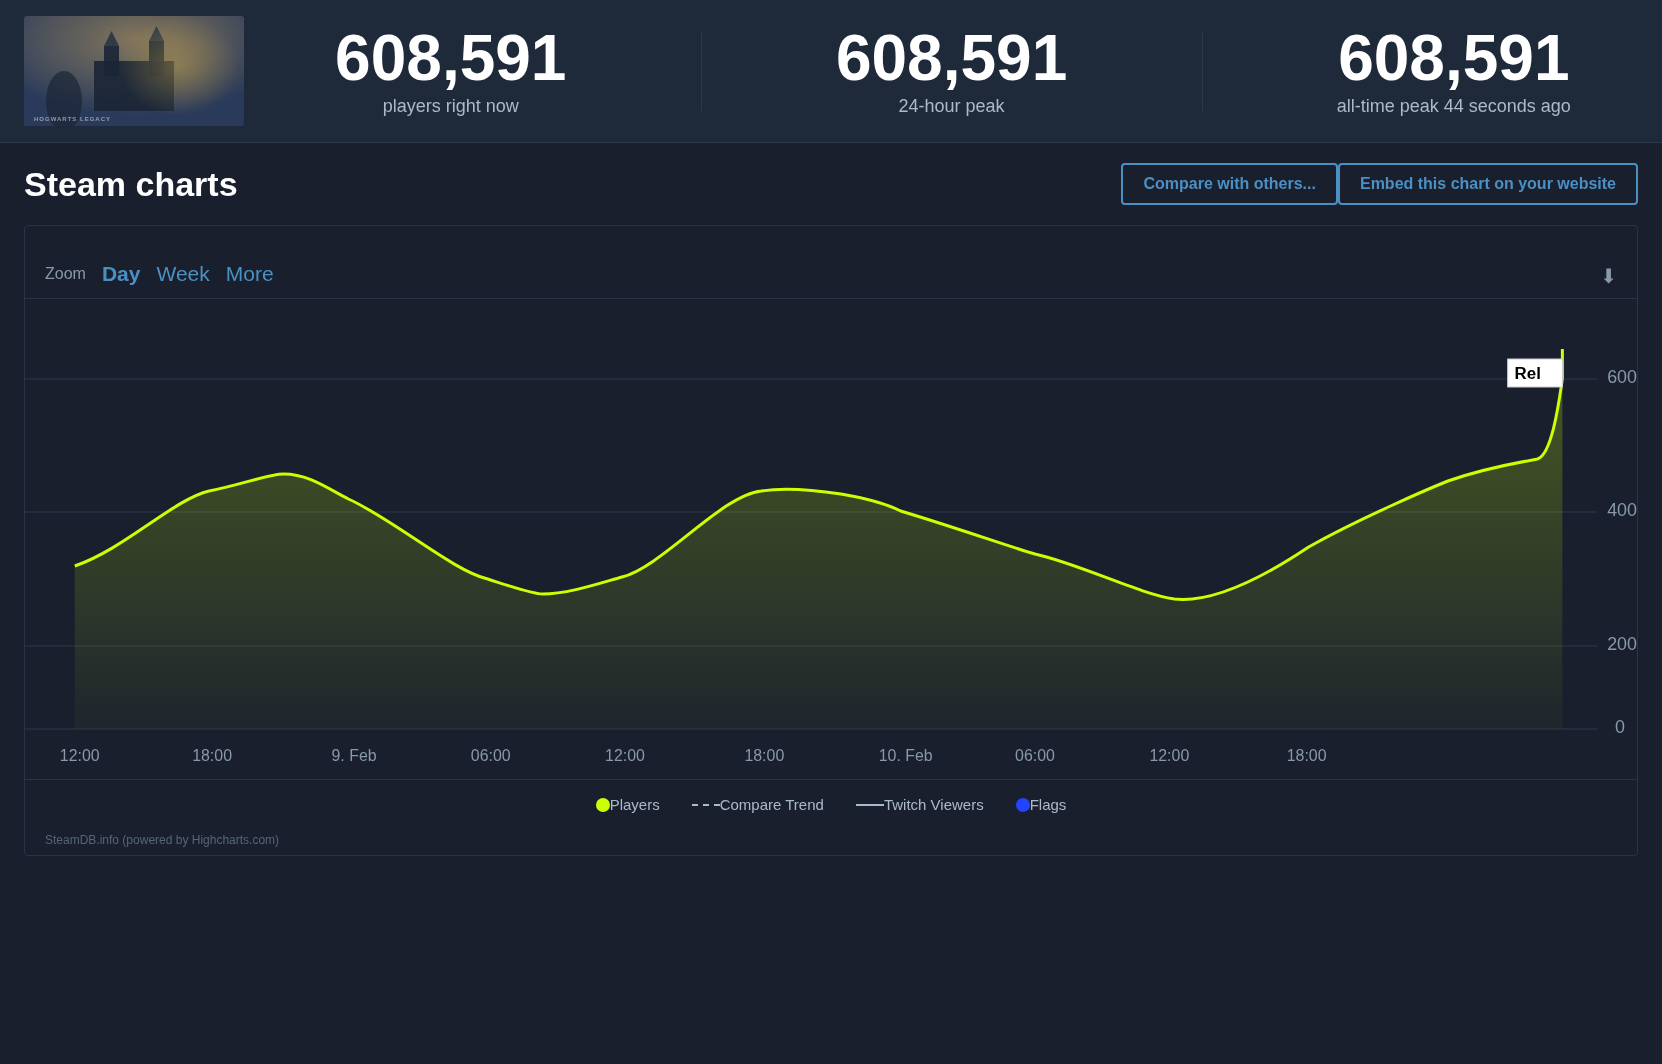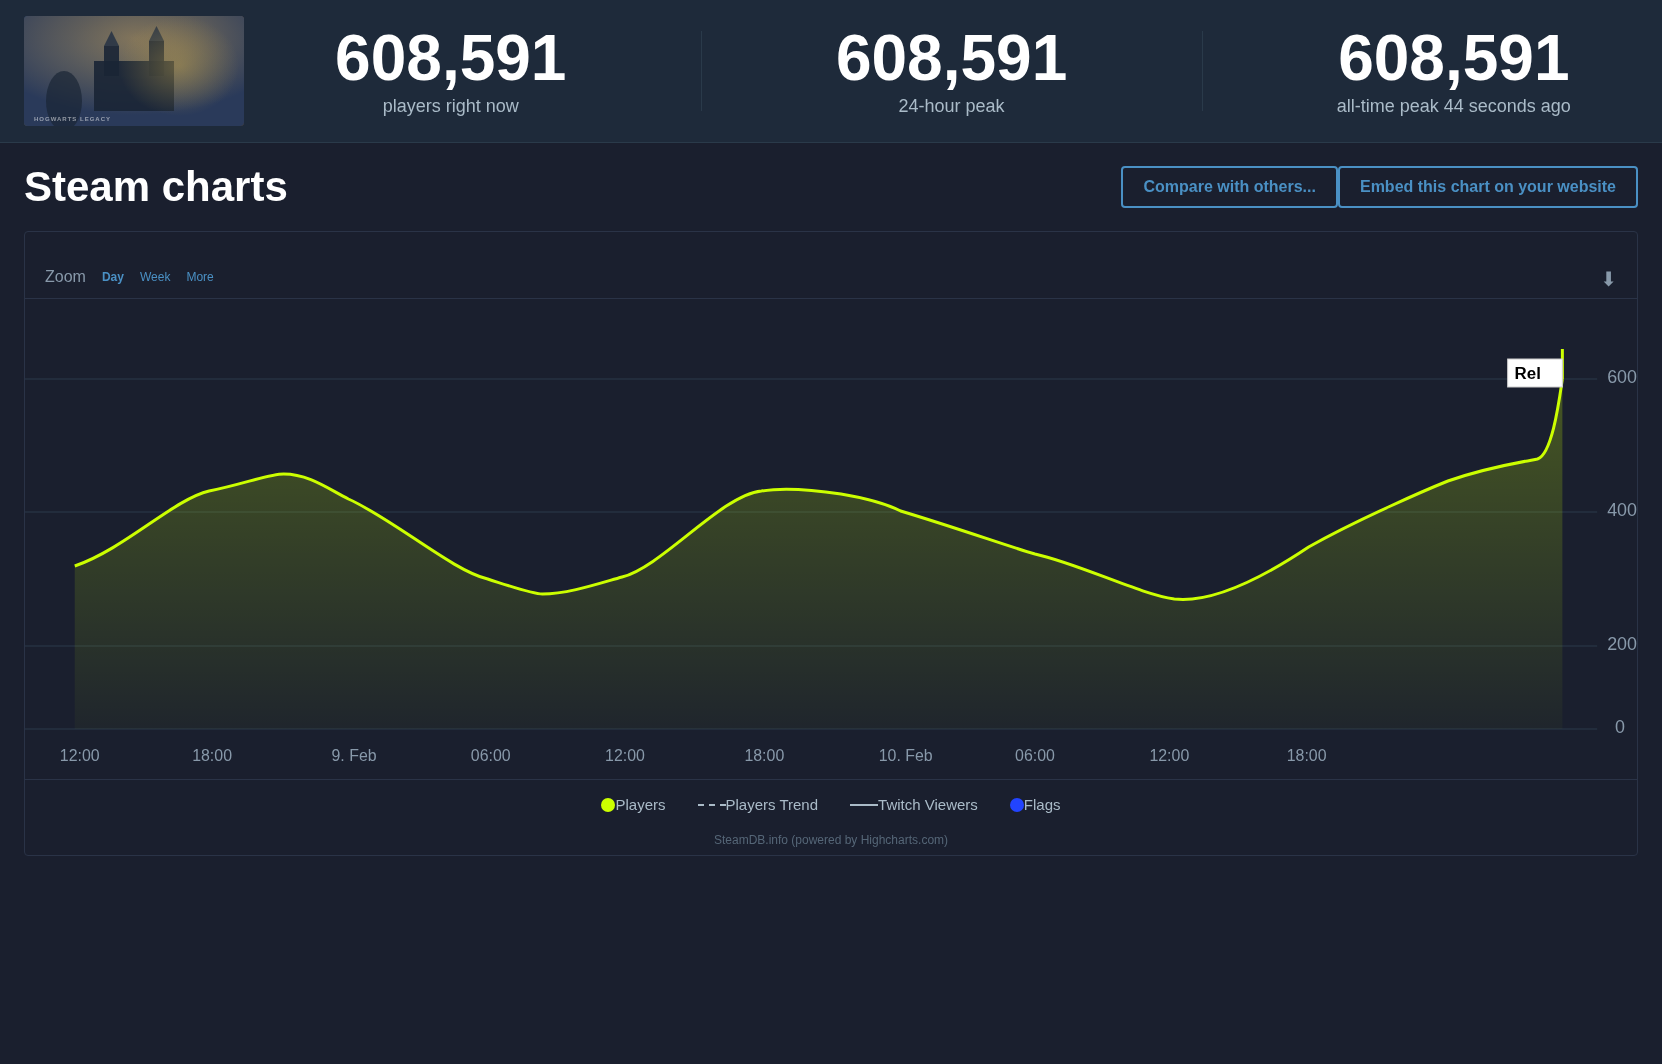--- a/index.html
+++ b/index.html
@@ -73,21 +73,21 @@
     }
 
     
     .charts-header {
       display: flex;
       align-items: center;
       justify-content: space-between;
       margin-bottom: 20px;
     }
     .charts-title {
-      font-size: 42px;
+      font-size: 34px;
       font-weight: bold;
       color: #ffffff;
     }
     .charts-buttons {
       display: flex;
       margin-left: 12px;
     }
     .chart-btn {
       padding: 10px 20px;
       border: 2px solid #4a90c4;
@@ -114,21 +114,21 @@
       gap: 16px;
       padding: 8px 20px 12px 20px;
       border-bottom: 1px solid #2a3347;
       position: relative;
     }
     .zoom-label {
       font-size: 16px;
       color: #8899aa;
     }
     .zoom-btn {
-      font-size: 12px;
+      font-size: 21px;
       color: #4a90c4;
       cursor: pointer;
       background: none;
       border: none;
     }
     .zoom-btn.active {
       color: #4a90c4;
       font-weight: bold;
     }
     .download-icon {
@@ -178,21 +178,21 @@
       border-top: 2px dashed #aabbc8;
     }
     .legend-line {
       width: 28px;
       height: 2px;
       background: #aabbc8;
     }
 
     
     .attribution {
-      text-align: center;
+      text-align: left;
       padding: 4px 20px 8px;
       font-size: 12px;
       color: #556677;
     }
   </style>
 </head>
 <body>
 
 <div class="header-banner">
   <div class="game-image">
@@ -345,21 +345,21 @@
       </svg>
     </div>
 
     <div class="chart-legend">
       <div class="legend-item">
         <div class="legend-dot" style="background:#ccff00;"></div>
         <span>Players</span>
       </div>
       <div class="legend-item">
         <div class="legend-dash"></div>
-        <span>Players Trend</span>
+        <span>Compare Trend</span>
       </div>
       <div class="legend-item">
         <div class="legend-line"></div>
         <span>Twitch Viewers</span>
       </div>
       <div class="legend-item">
         <div class="legend-dot" style="background:#2244ff;"></div>
         <span>Flags</span>
       </div>
     </div>

